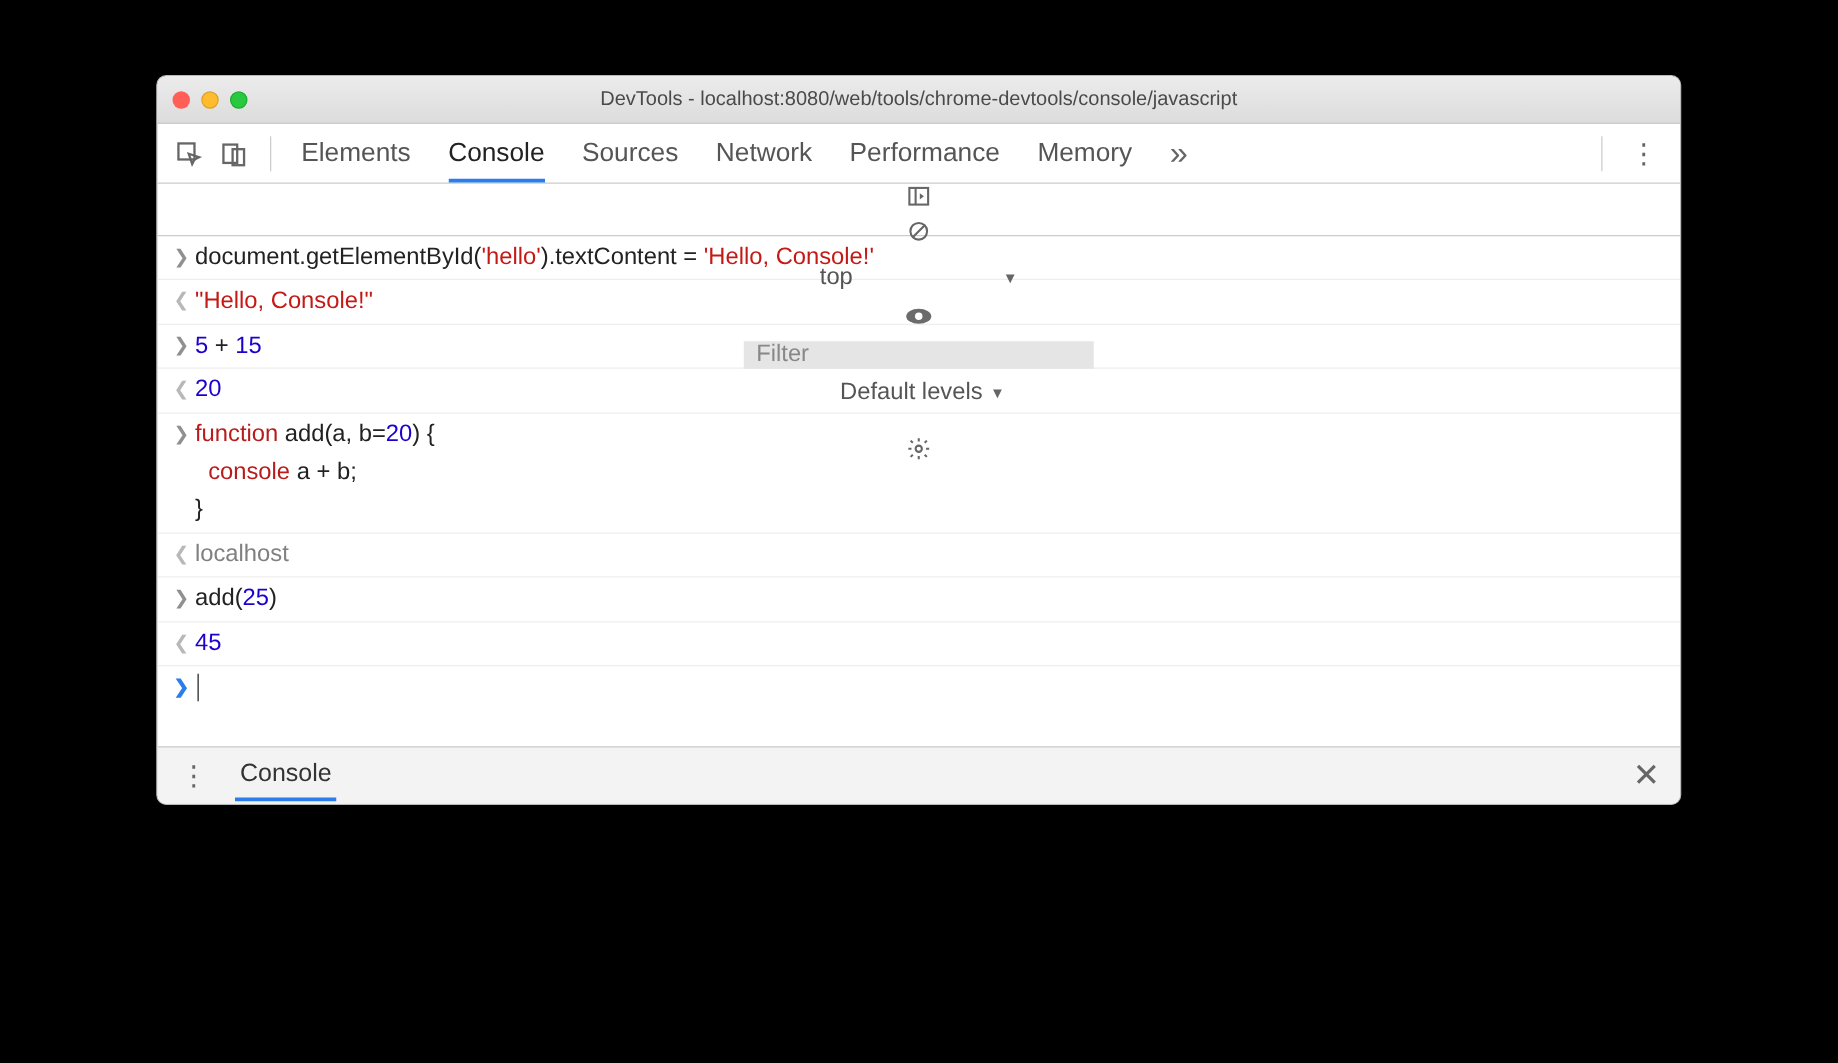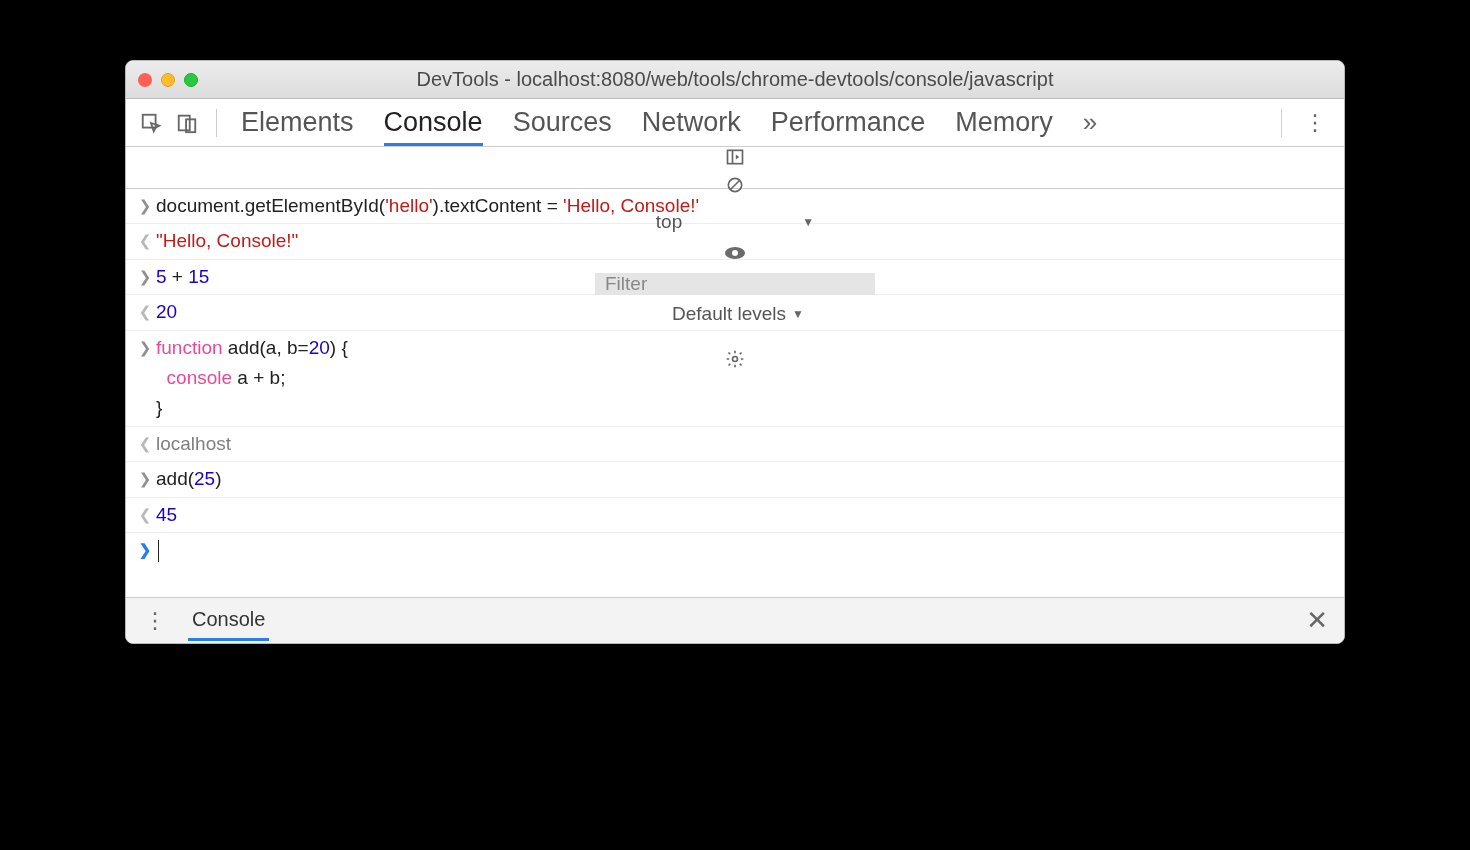--- a/index.html
+++ b/index.html
@@ -33,21 +33,21 @@
   .traffic { display: flex; gap: 9px; }
   .dot { width: 14px; height: 14px; border-radius: 50%; }
   .dot.red { background: #ff5f57; border: 1px solid #e2403; }
   .dot.yellow { background: #ffbd2e; border: 1px solid #dfa023; }
   .dot.green { background: #28c940; border: 1px solid #1dad2b; }
   .title {
     position: absolute;
     left: 0; right: 0;
     text-align: center;
     color: #4a4a4a;
-    font-size: 20px;
+    font-size: 16px;
     pointer-events: none;
   }
   
   .tabsbar {
     height: 48px;
     border-bottom: 1px solid #ccc;
     display: flex;
     align-items: center;
     padding: 0 10px;
     gap: 6px;
@@ -55,21 +55,21 @@
   }
   .toolbtn {
     display: flex; align-items: center; justify-content: center;
     width: 30px; height: 30px;
     cursor: pointer;
   }
   .vsep { width: 1px; height: 28px; background: #ccc; margin: 0 8px; }
   .tabs { display: flex; align-items: stretch; height: 100%; gap: 30px; margin-left: 10px; }
   .tab {
     display: flex; align-items: center;
-    font-size: 27px;
+    font-size: 21px;
     color: #555;
     cursor: pointer;
     border-bottom: 3px solid transparent;
     padding-top: 3px;
   }
   .tab.active { color: #222; border-bottom-color: #2b7de9; }
   .more { margin-left: 24px; font-size: 26px; color: #666; cursor: pointer; display:flex; align-items:center; }
   .spacer { flex: 1; }
   .kebab { font-size: 22px; color: #666; cursor: pointer; padding: 0 8px; }
   
@@ -127,21 +127,21 @@
     padding-top: 3px;
     font-size: 15px;
   }
   .gutter.in::before { content: "\276F"; }   
   .gutter.out::before { content: "\276E"; color: #b8b8b8; } 
   .prompt-active .gutter.in::before { color: #2b7de9; font-weight: bold; }
   .code { white-space: pre; flex: 1; }
   .tok-default { color: #222; }
   .tok-str { color: #c41a16; }
   .tok-num { color: #1c00cf; }
-  .tok-kw  { color: #ec4899; }
+  .tok-kw  { color: #b91c1c; }
   .tok-undef { color: #808080; }
   .caret {
     display: inline-block;
     width: 1px; height: 22px;
     background: #222;
     vertical-align: middle;
     margin-left: 2px;
   }
   .console-pad { height: 30px; }
   

